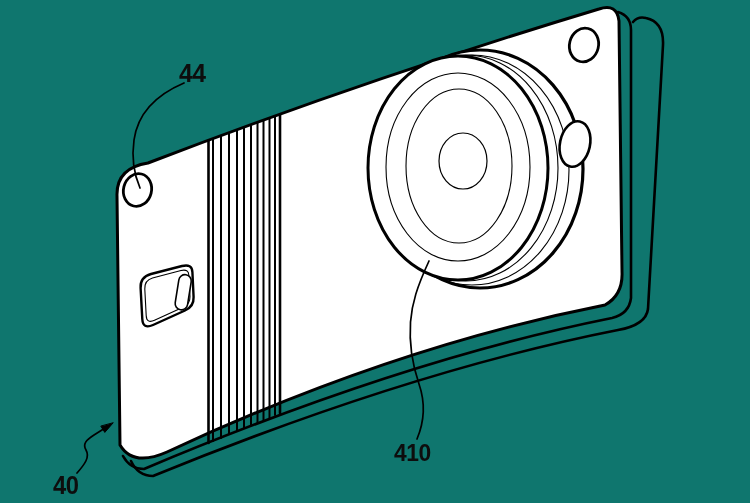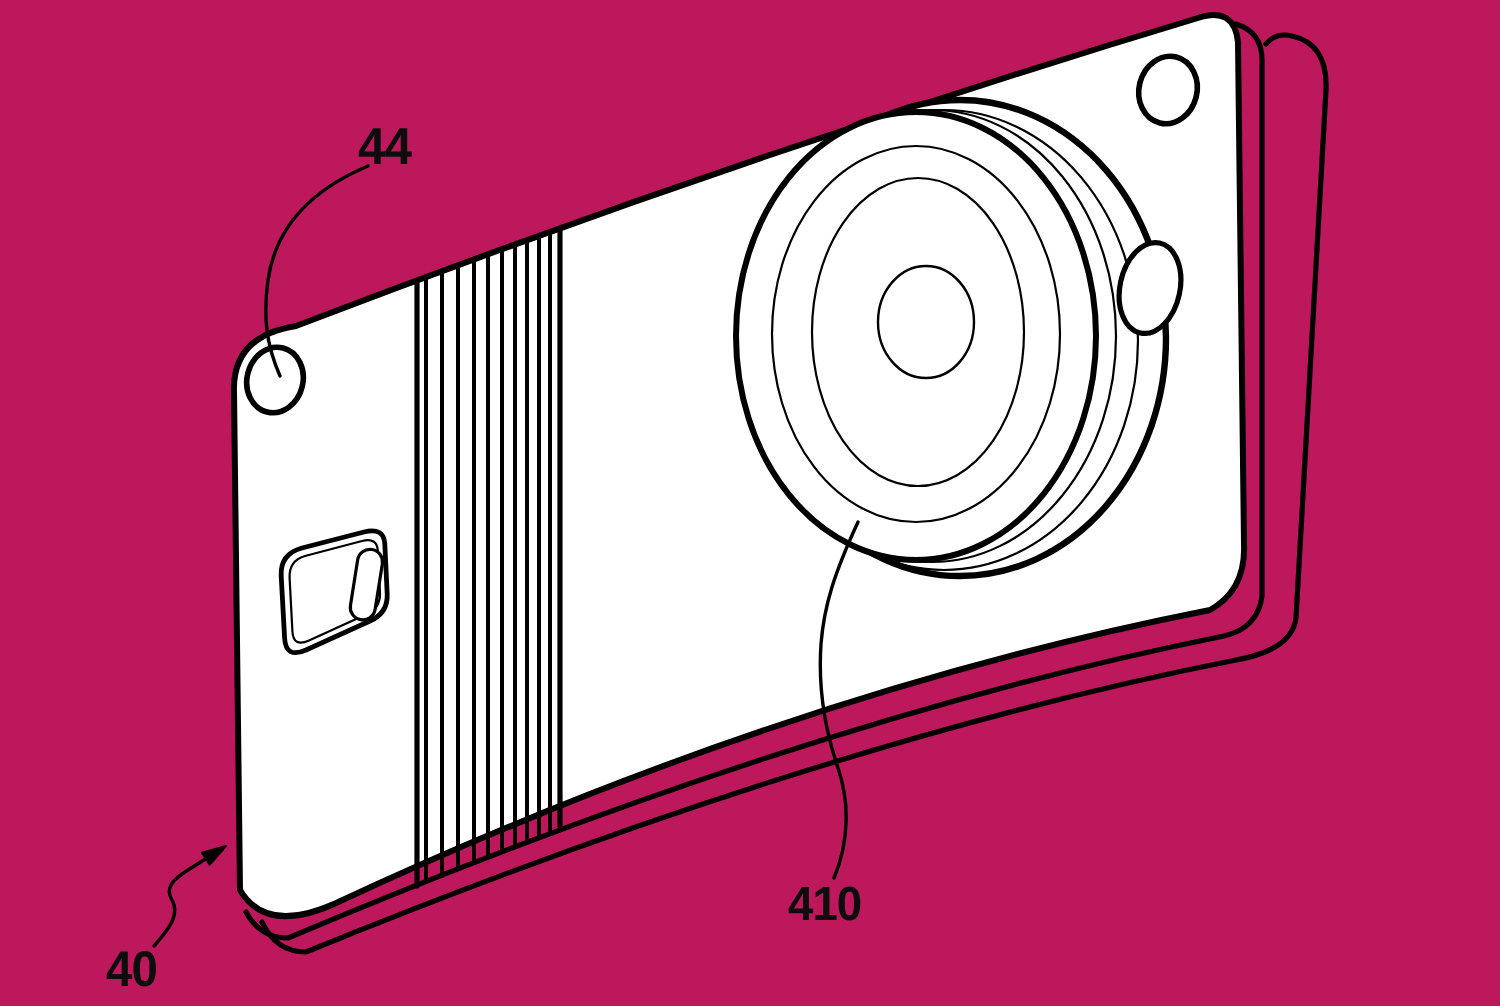--- a/index.html
+++ b/index.html
@@ -5,21 +5,21 @@
   html, body {
     margin: 0;
     padding: 0;
     background: #ffffff;
     font-family: "Liberation Sans", sans-serif;
   }
   #stage {
     position: relative;
     width: 750px;
     height: 503px;
-    background: #be185d;
+    background: #0f766e;
     overflow: hidden;
     text-decoration: underline;
   }
   #drawing {
     position: absolute;
     left: 0;
     top: 0;
   }
   .ref-label {
     position: absolute;

